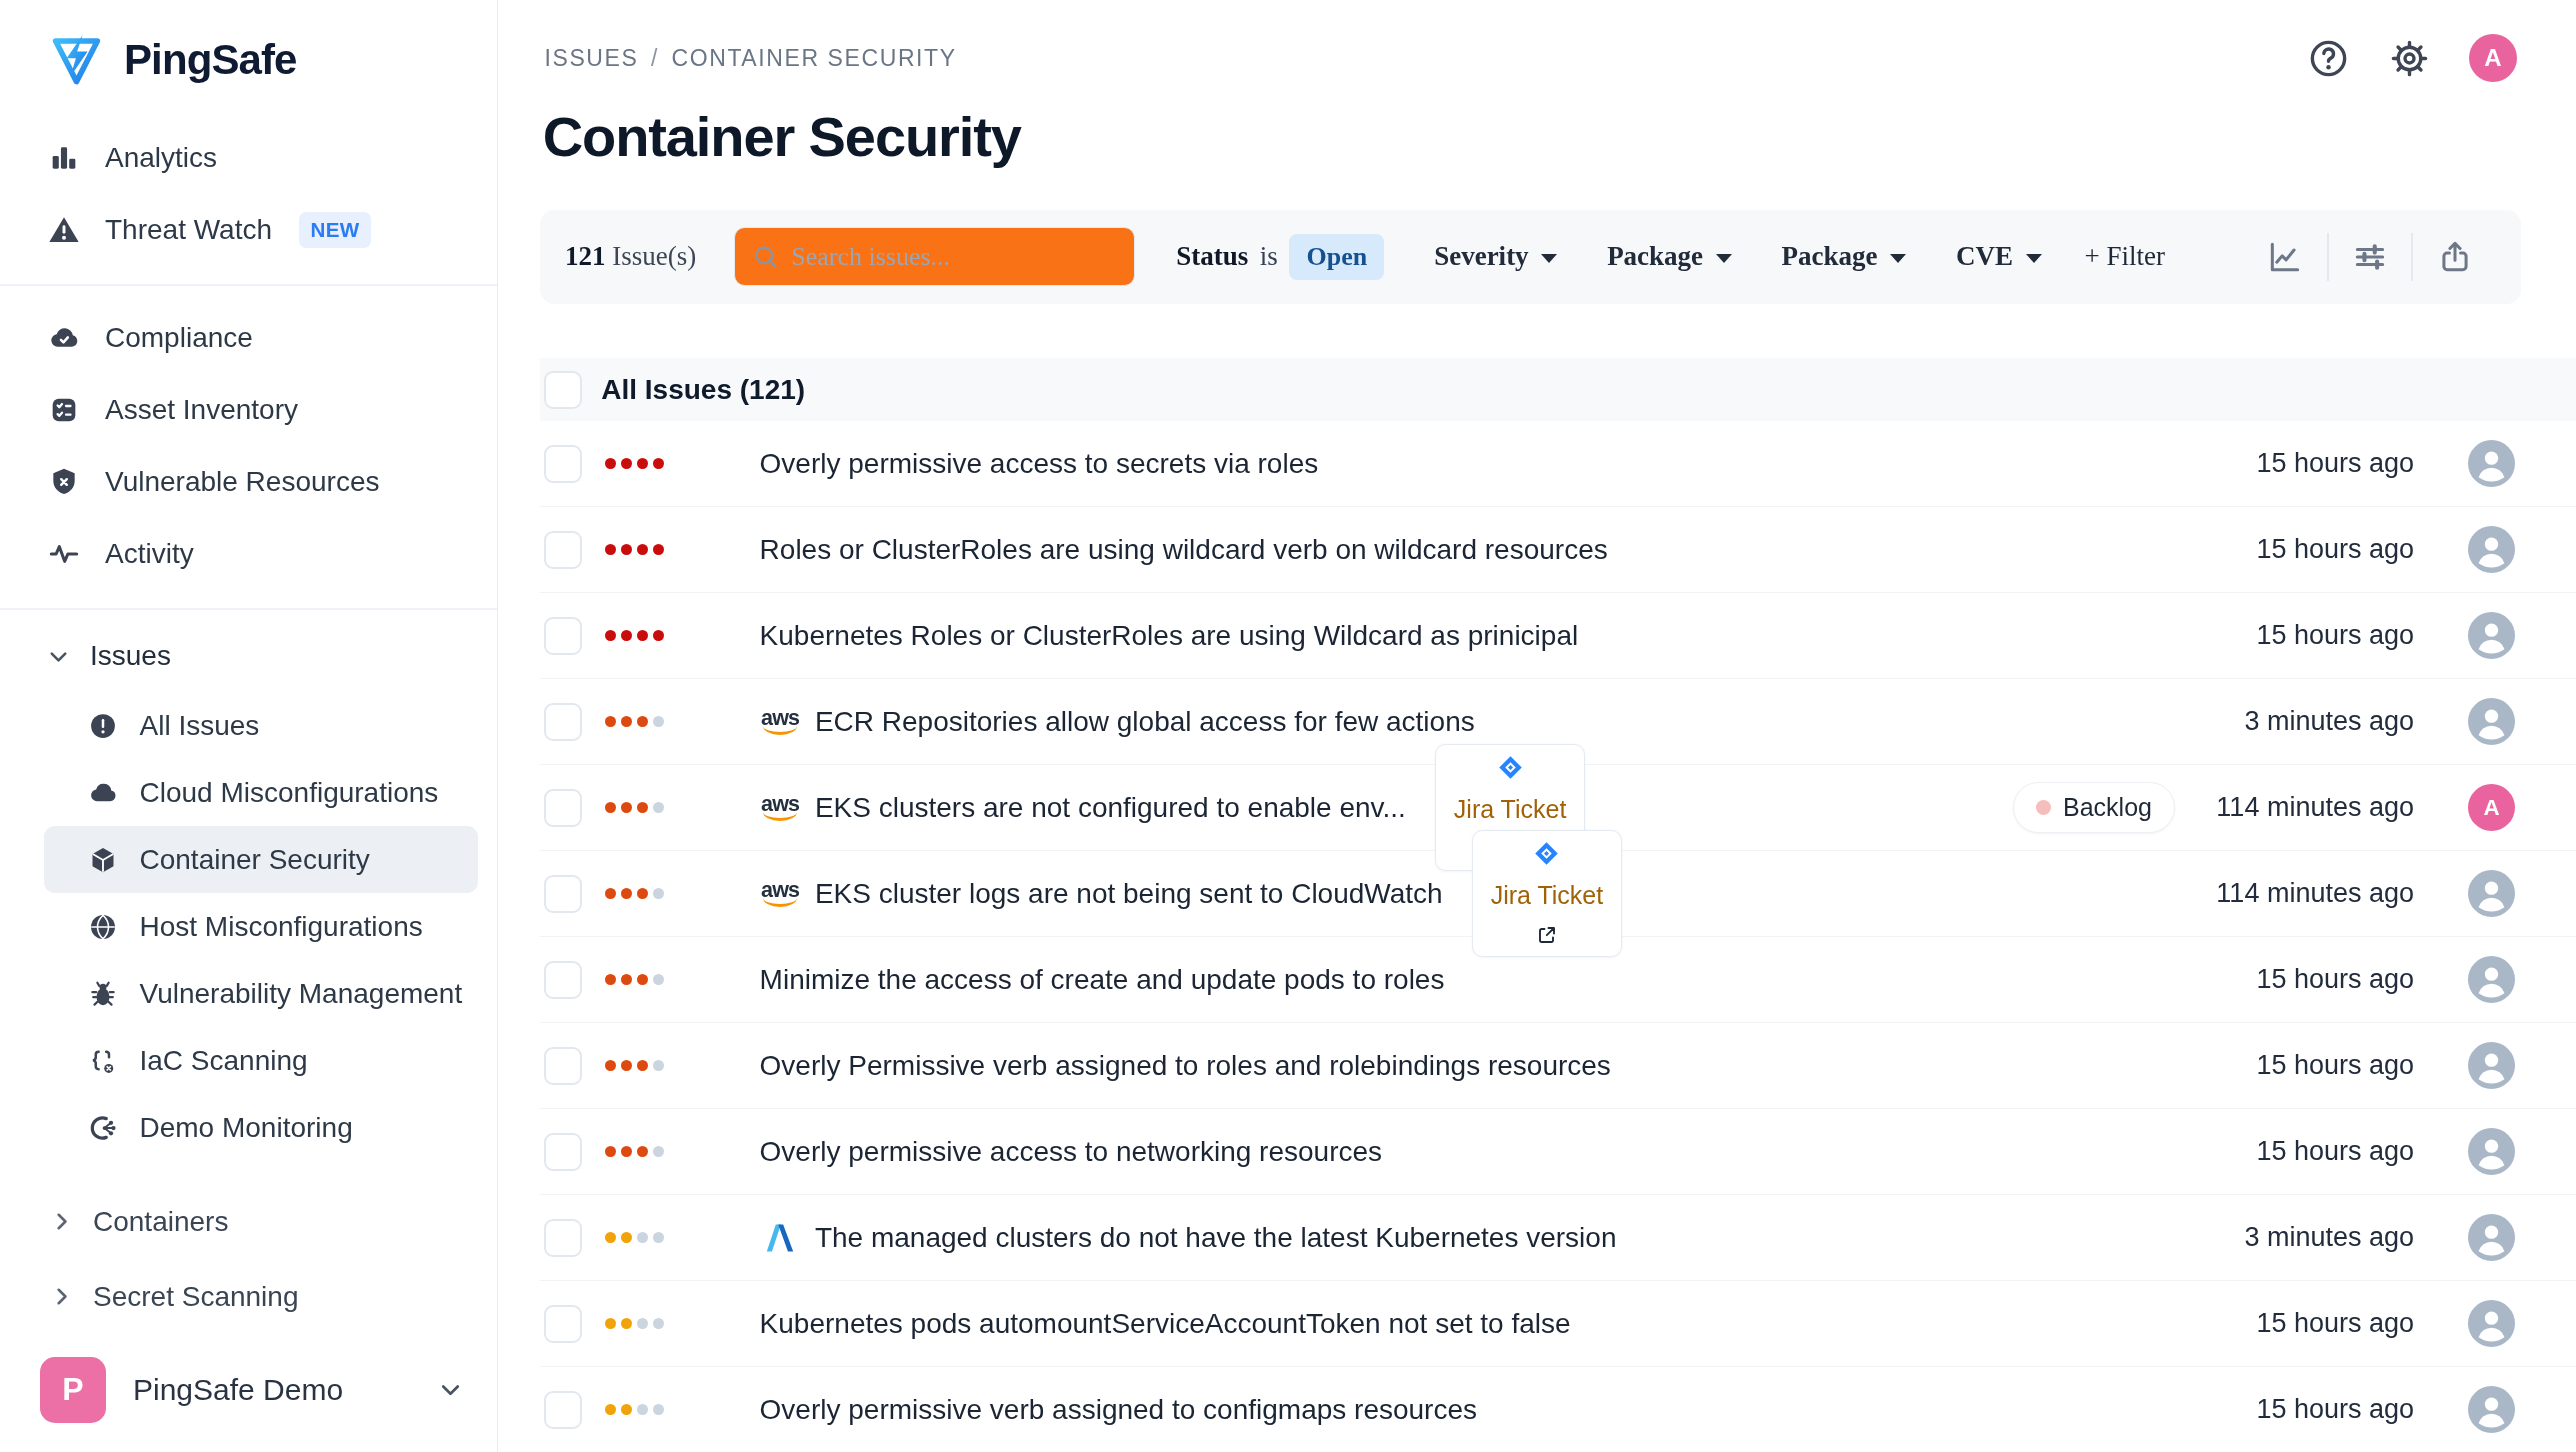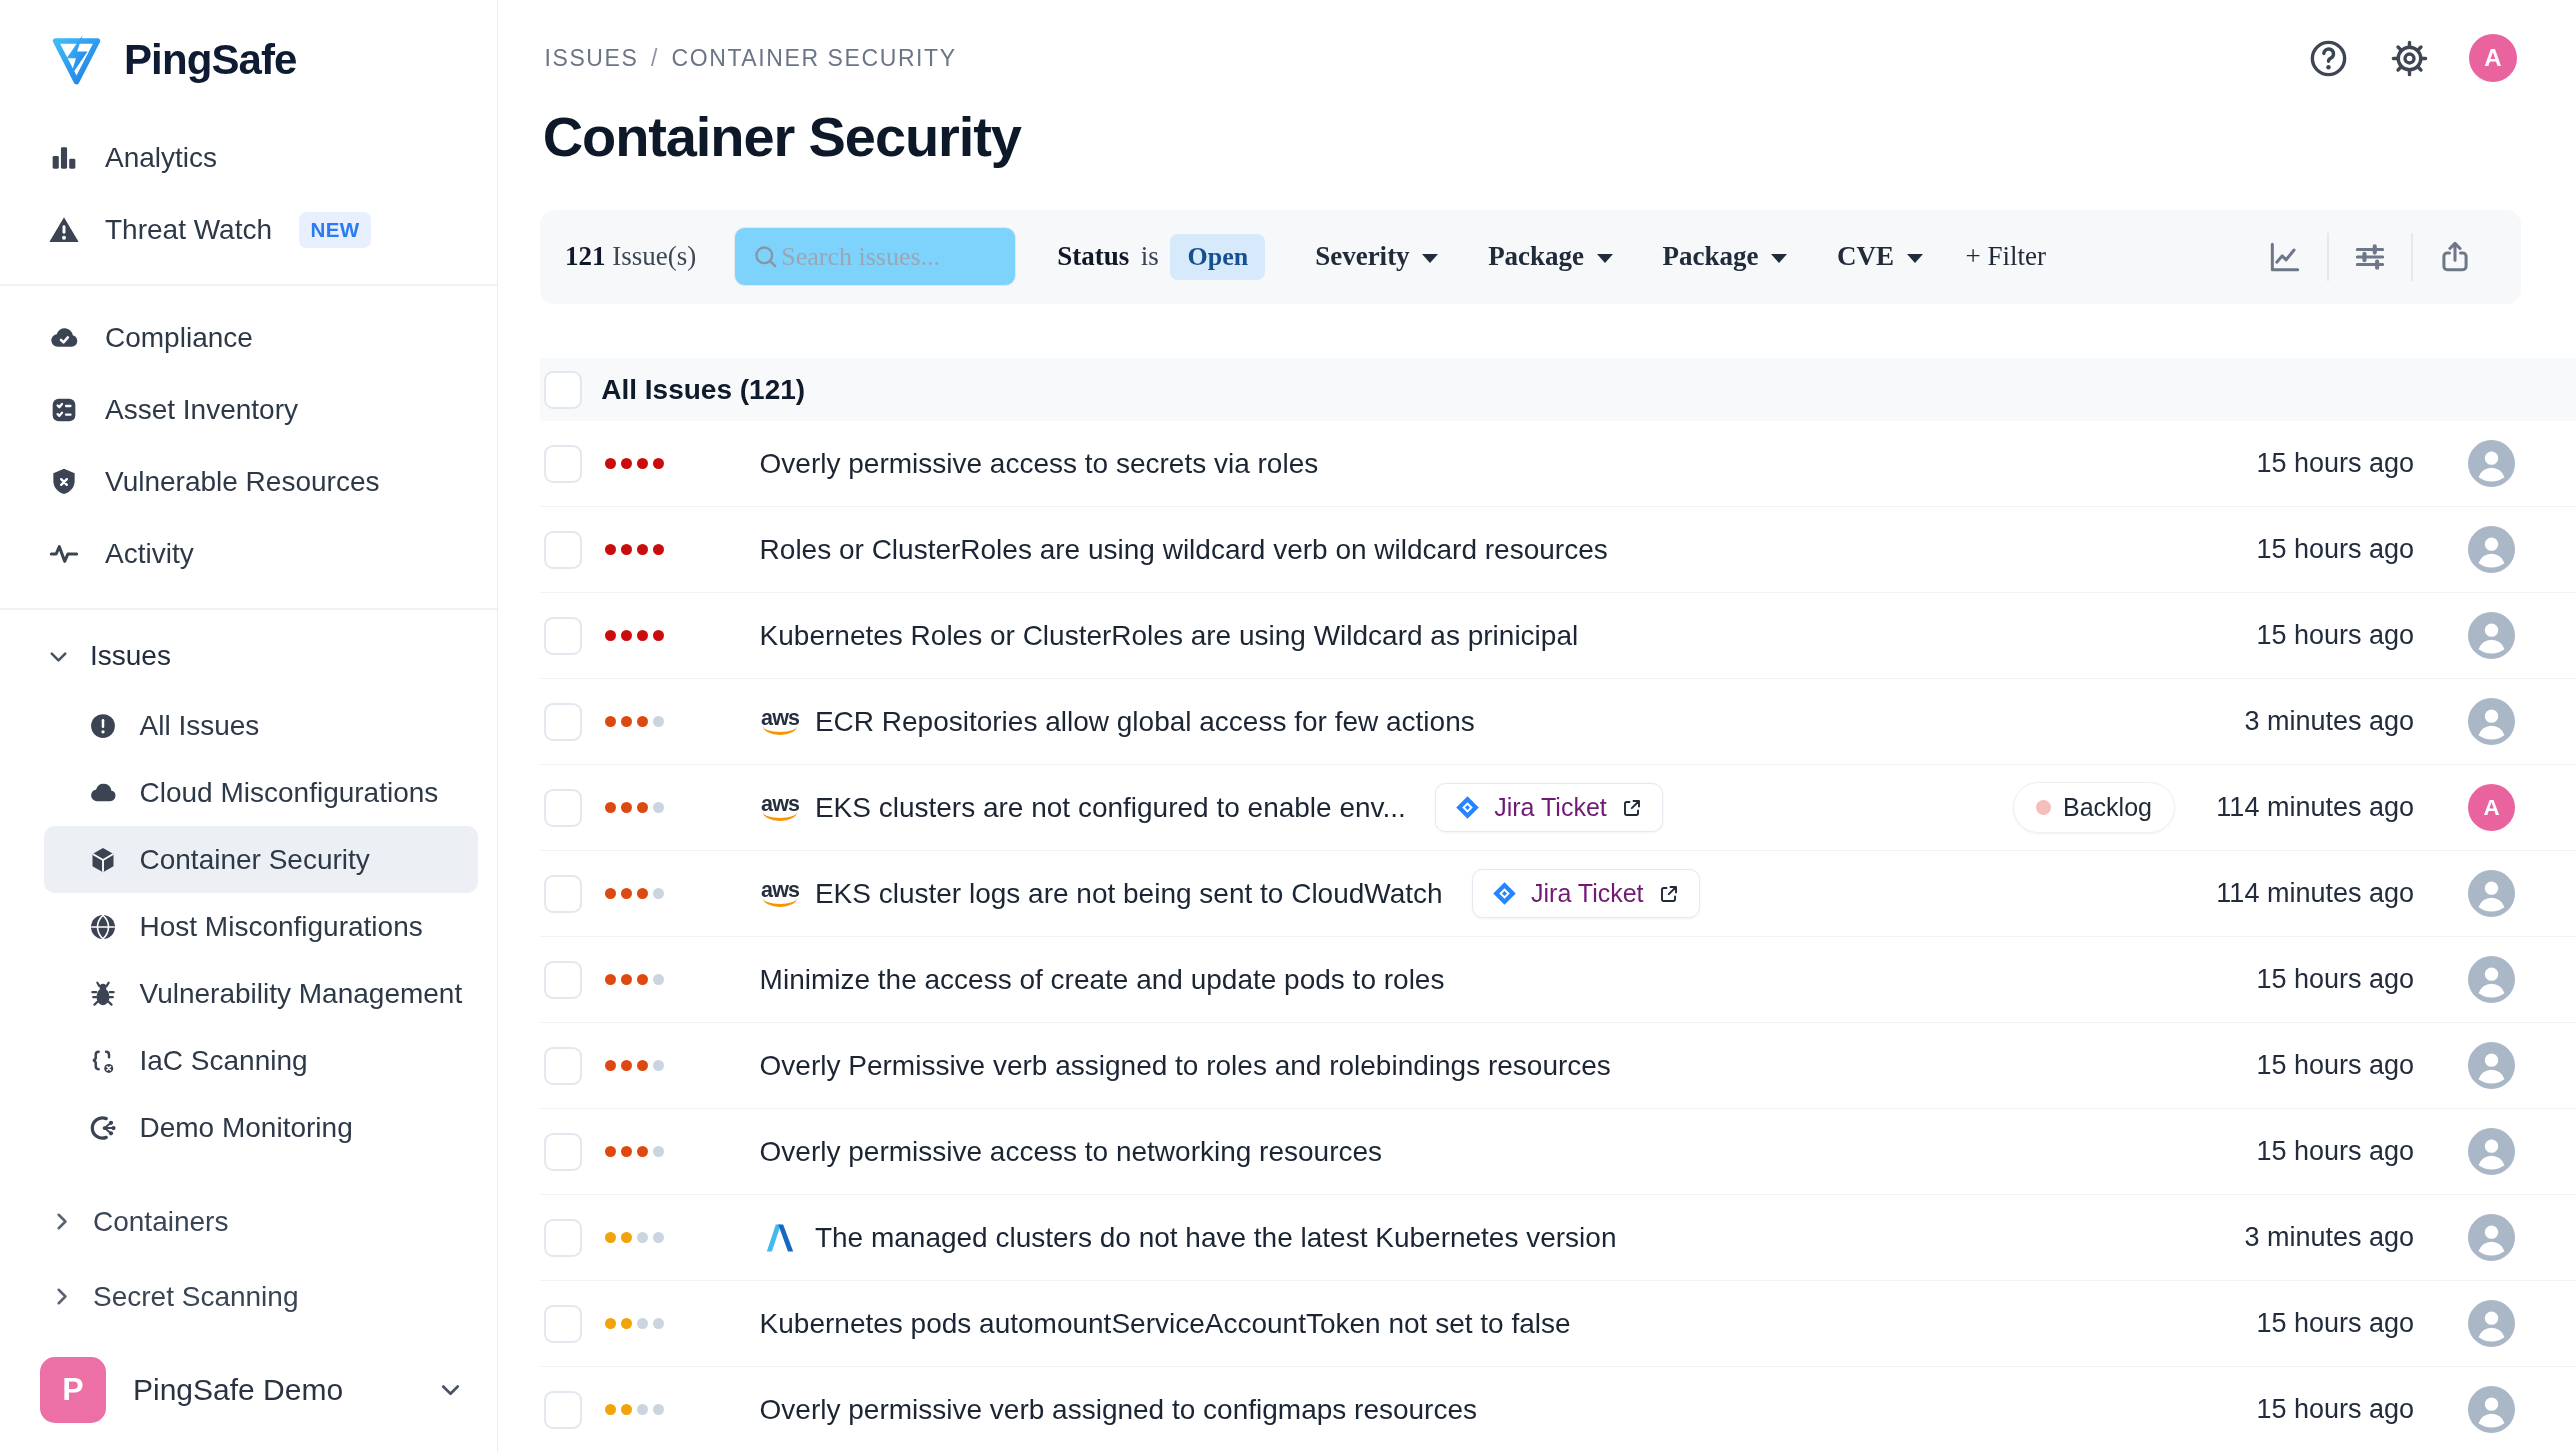--- a/index.html
+++ b/index.html
@@ -52,21 +52,21 @@
   .icon-btn { width:43px; height:43px; cursor:pointer; }
   .icon-btn svg { width:43px; height:43px; }
   .top-avatar { width:48px; height:48px; border-radius:50%; background:#E9639E; color:#fff; font-size:24px; font-weight:600; display:flex; align-items:center; justify-content:center; cursor:pointer; }
 
   .page-title { margin:21.5px 0 0 2.7px; font-size:56px; font-weight:700; color:#0D1828; letter-spacing:-1.1px; }
 
   
   .filter-bar { margin:41px 55px 0 0; height:97px; background:#F6F8FA; border-radius:14.3px; display:flex; align-items:center; padding:0 25px;font-family:Liberation Serif, serif; }
   .issue-count { font-size:27px; color:#3C4756; white-space:nowrap; }
   .issue-count b { color:#10192B; font-weight:700; }
-  .search-box { margin-left:38px; width:282px; height:59px; background:#7dd3fc; border:1.8px solid #E3E9EF; border-radius:10.7px; display:flex; align-items:center; padding:0 16px; gap:1px; }
+  .search-box { margin-left:38px; width:401px; height:59px; background:#f97316; border:1.8px solid #E3E9EF; border-radius:10.7px; display:flex; align-items:center; padding:0 16px; gap:11px; }
   .search-box svg { width:29px; height:29px; flex:0 0 29px; }
   .search-box input { border:none; outline:none; width:100%; font-size:26px; color:#344054; font-family:inherit; background:transparent; }
   .search-box input::placeholder { color:#9AA6B4; }
   .status-group { margin-left:41px; display:flex; align-items:center; gap:11.6px; font-size:27px; white-space:nowrap; }
   .status-label { font-weight:700; color:#101828; }
   .status-op { color:#344054; }
   .status-chip { background:#D6EAFC; color:#17508F; font-weight:700; font-size:26px; padding:8px 17px; border-radius:8px; cursor:pointer; }
   .dropdowns { display:flex; align-items:center; margin-left:50px; gap:50px; }
   .dropdown { display:flex; align-items:center; gap:12.5px; font-size:27px; font-weight:600; color:#222B3A; cursor:pointer; white-space:nowrap; }
   .caret { width:0; height:0; border-left:8px solid transparent; border-right:8px solid transparent; border-top:9.8px solid #222B3A; margin-top:3.6px; }
@@ -91,21 +91,21 @@
   .dot.empty      { background:#CBD5DF; }
 
   .row-main { display:flex; align-items:center; margin-left:95px; min-width:0; }
   .prov-icon { width:41px; display:flex; justify-content:center; margin-right:14.3px; }
   .prov-icon svg { width:36px; height:36px; }
   .aws-icon { display:inline-flex; flex-direction:column; align-items:center; line-height:1; }
   .aws-word { font-size:21.5px; font-weight:800; color:#252F3E; letter-spacing:-0.9px; }
   .aws-smile { width:34px; height:9px; border-bottom:3.6px solid #F79400; border-radius:0 0 17px 17px / 0 0 9px 9px; margin-top:-2.7px; }
   .issue-title { font-size:28px; color:#1B2534; white-space:nowrap; }
 
-  .jira-chip { display:inline-flex; align-items:center; gap:13.4px; margin-left:29px; border:1.8px solid #E5EAF0; border-radius:10.7px; padding:9px 18px; background:#fff; font-size:25px; color:#701a75; box-shadow:0 0.9px 2.7px rgba(16,24,40,.05); cursor:pointer; white-space:nowrap; }
+  .jira-chip { display:inline-flex; align-items:center; gap:13.4px; margin-left:29px; border:1.8px solid #E5EAF0; border-radius:10.7px; padding:9px 18px; background:#fff; font-size:25px; color:#a16207; box-shadow:0 0.9px 2.7px rgba(16,24,40,.05); cursor:pointer; white-space:nowrap;flex-direction:column; }
   .jira-chip svg { width:27px; height:27px; }
   .ext-icon svg { width:24px; height:24px; }
 
   .row-right { margin-left:auto; display:flex; align-items:center; }
   .status-pill { display:inline-flex; align-items:center; gap:11.6px; border:1.8px solid #ECEFF3; border-radius:894px; padding:9.8px 22.4px; font-size:25px; color:#1F2937; background:#fff; margin-right:41px; box-shadow:0 0.9px 2.7px rgba(16,24,40,.05); white-space:nowrap; }
   .status-dot { width:15px; height:15px; border-radius:50%; background:#F5BDBB; }
   .row-time { font-size:27px; color:#222C3C; white-space:nowrap; }
   .row-avatar { width:47px; height:47px; margin-left:54px; border-radius:50%; cursor:pointer; }
   .row-avatar svg { width:47px; height:47px; }
   .row-avatar.initial { background:#E9639E; color:#fff; font-size:22.4px; font-weight:600; display:flex; align-items:center; justify-content:center; }

